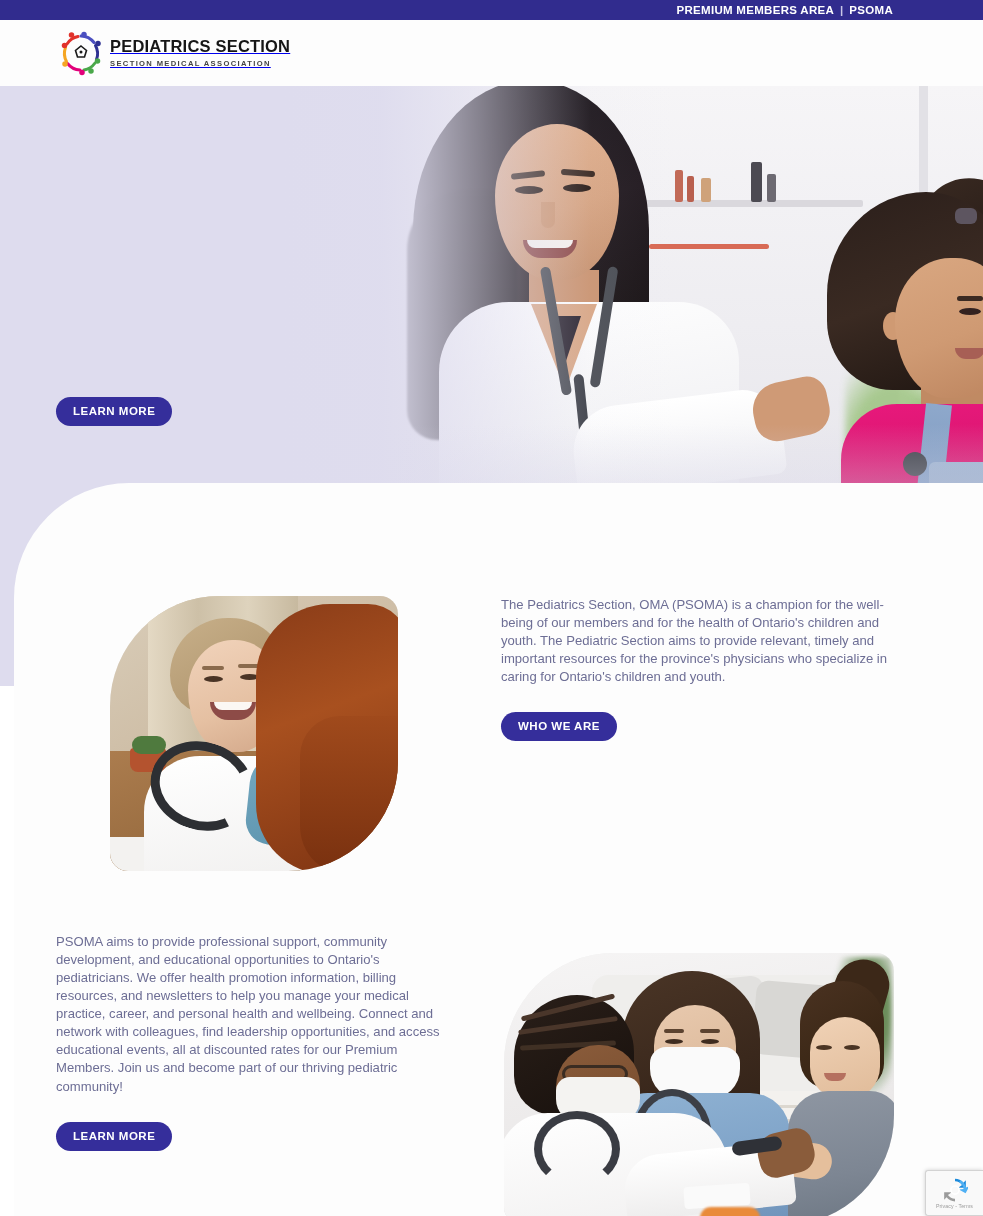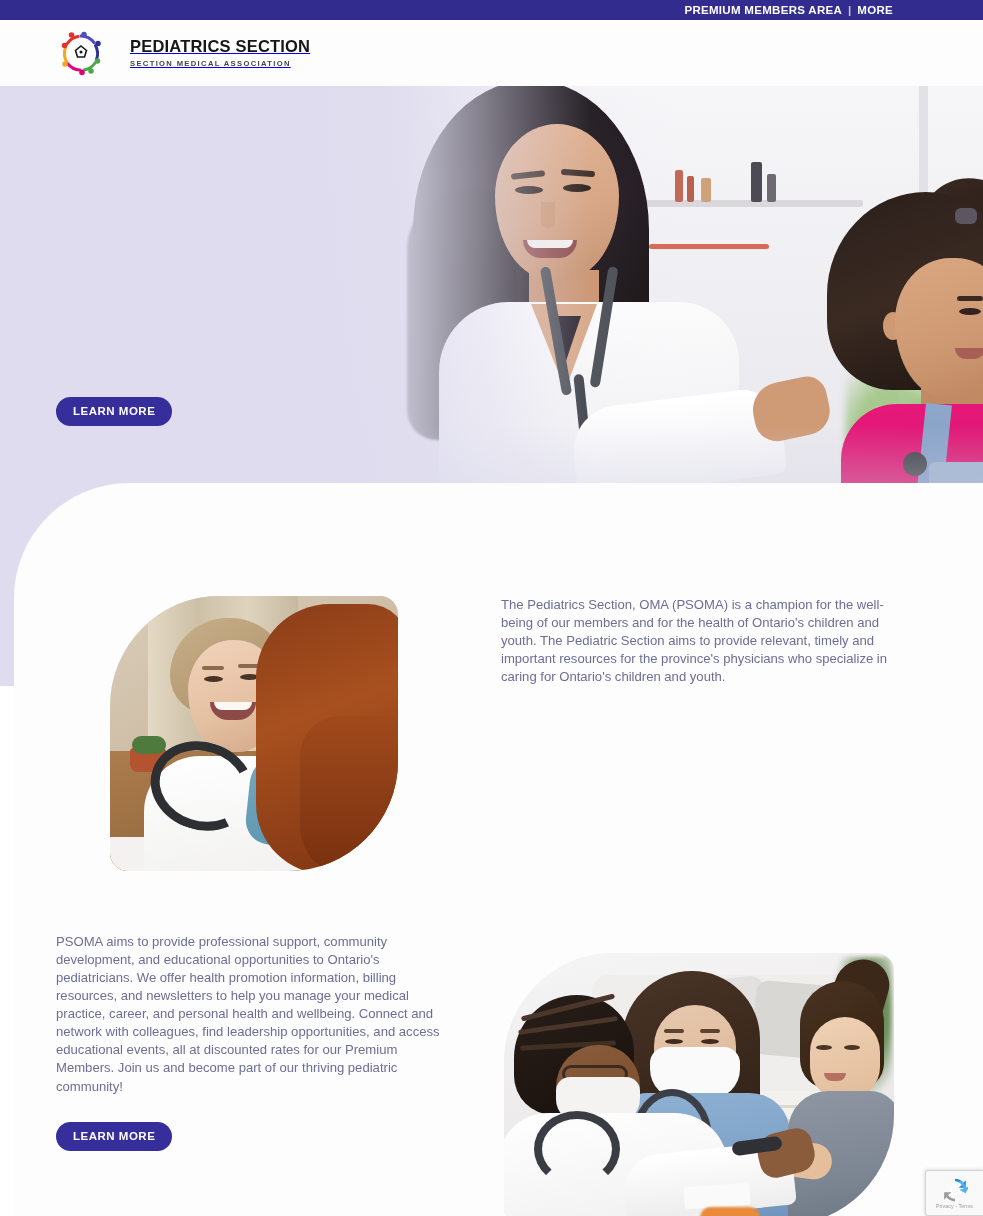--- a/index.html
+++ b/index.html
@@ -57,21 +57,21 @@
     display: flex;
     align-items: center;
   }
 
   .logo-wrap {
     position: absolute;
     left: 56px;
     top: 8px;
     display: flex;
     align-items: center;
-    gap: 24px;
+    gap: 4px;
   }
   .logo-mark { width: 50px; height: 50px; display: block; flex: none; }
   .logo-text { display: flex; flex-direction: column; justify-content: center; }
   .logo-title {
     font-size: 16.5px;
     font-weight: bold;
     color: #161616;
     letter-spacing: 0.2px;
     line-height: 1.05;
     white-space: nowrap;
@@ -493,21 +493,21 @@
   }
 </style>
 </head>
 <body>
 
 <div id="page">
 
   <div class="topbar">
     <a href="#">PREMIUM MEMBERS AREA</a>
     <span class="sep">|</span>
-    <a href="#">MORE</a>
+    <a href="#">PSOMA</a>
   </div>
 
   <div class="header">
 
     <a class="logo-wrap" href="#">
       <svg class="logo-mark" viewBox="0 0 100 100">
         <g fill="none" stroke-width="6" stroke-linecap="round">
           <path d="M50 16 a34 34 0 0 1 26 13" stroke="#4b4fc0"></path>
           <path d="M79 35 a34 34 0 0 1 2 28" stroke="#2e3192"></path>
           <path d="M78 70 a34 34 0 0 1 -22 14" stroke="#4aa84a"></path>
@@ -623,20 +623,23 @@
           <div class="p1-teeth"></div>
         <div class="p1-steth"></div>
         <div class="p1-glove"></div>
         <div class="p1-glovefinger"></div>
         <div class="p1-patient"></div>
         <div class="p1-patient2"></div>
       </div>
 
       <div class="txt-right">
         <p class="body">The Pediatrics Section, OMA (PSOMA) is a champion for the well-being of our members and for the health of Ontario's children and youth. The Pediatric Section aims to provide relevant, timely and important resources for the province's physicians who specialize in caring for Ontario's children and youth.</p>
+        <div class="btn-row">
+          <button class="btn">WHO WE ARE</button>
+        </div>
       </div>
     </div>
 
     <div class="row">
 
       <div class="txt-left">
         <p class="body">PSOMA aims to provide professional support, community development, and educational opportunities to Ontario's pediatricians. We offer health promotion information, billing resources, and newsletters to help you manage your medical practice, career, and personal health and wellbeing. Connect and network with colleagues, find leadership opportunities, and access educational events, all at discounted rates for our Premium Members. Join us and become part of our thriving pediatric community!</p>
         <div class="btn-row">
           <button class="btn">LEARN MORE</button>
         </div>

